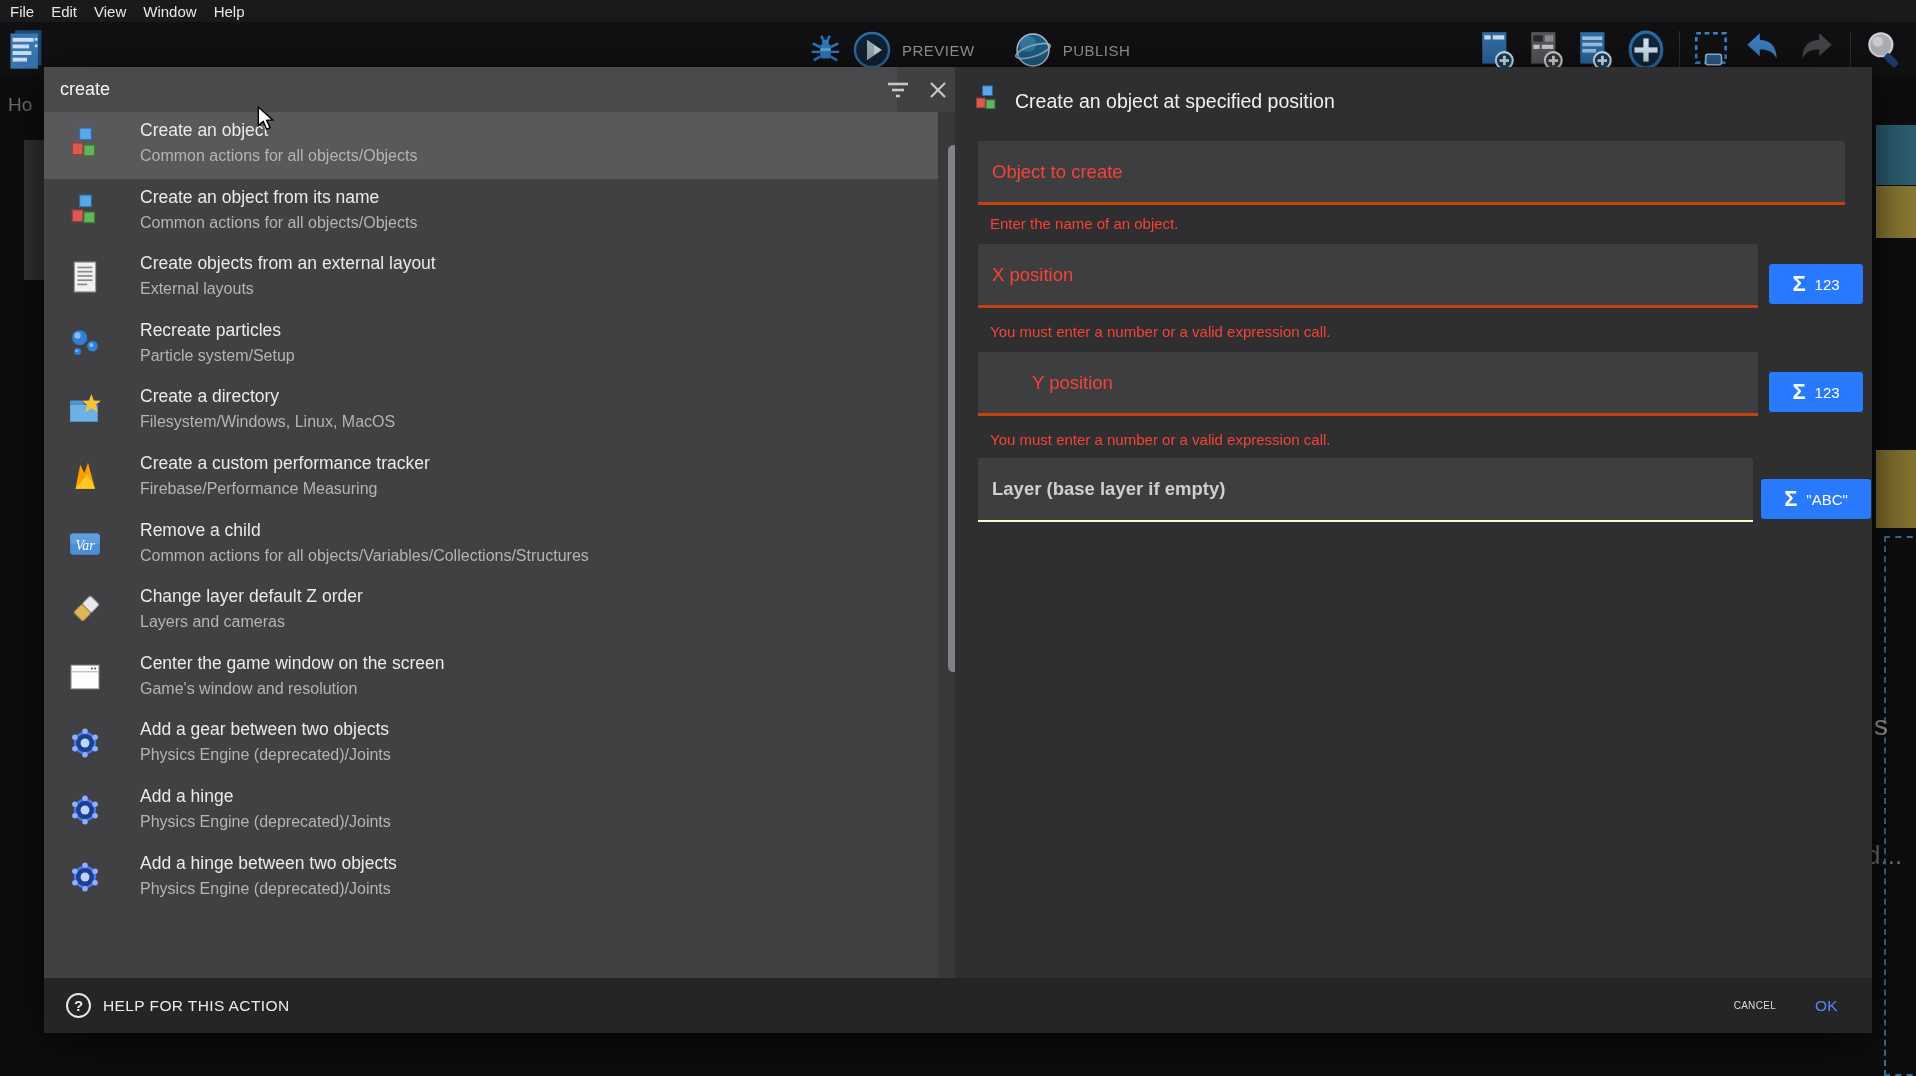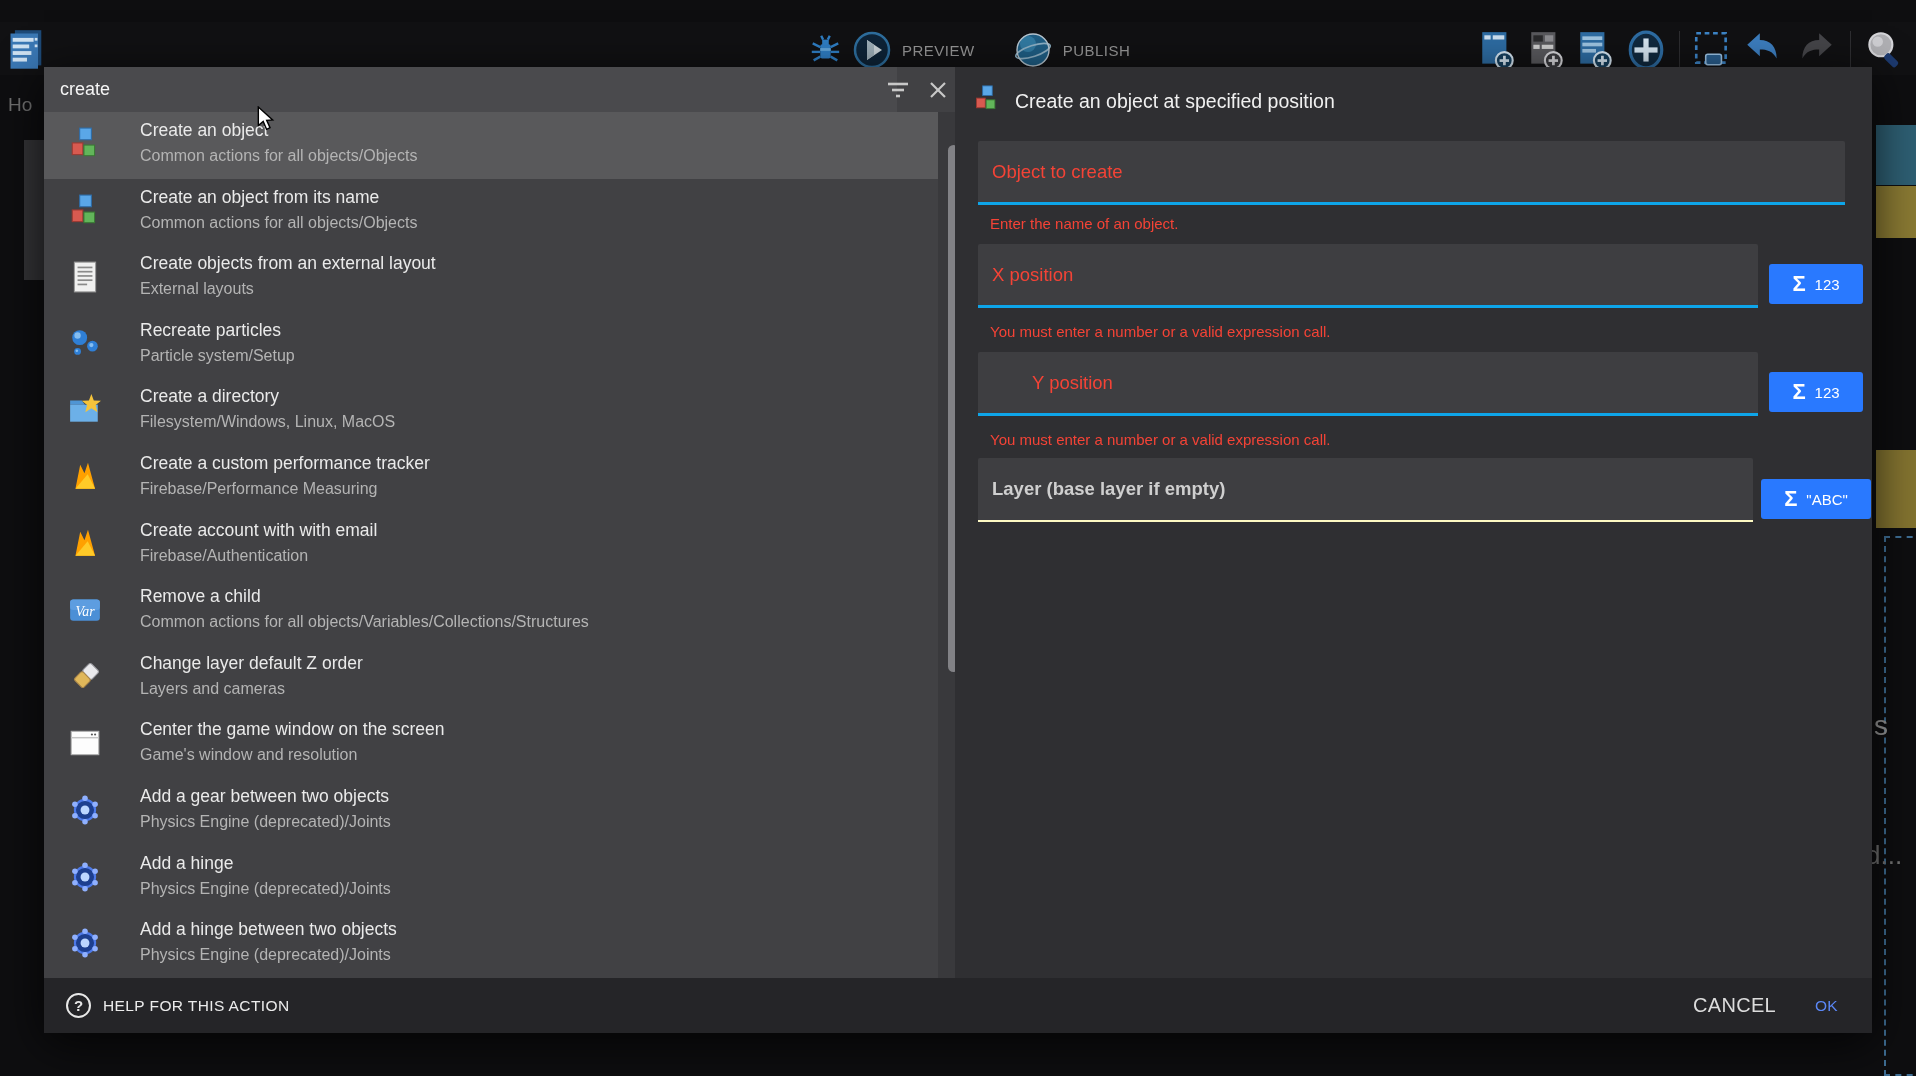--- a/index.html
+++ b/index.html
@@ -53,21 +53,21 @@
   .scroll-track { position:absolute; left:894px; top:45px; width:17px; height:866px; background:#39393c; }
   .scroll-thumb { position:absolute; left:904px; top:78px; width:11px; height:527px; background:#828286; border-radius:6px; }
 
   
   .editor-panel { position:absolute; left:911px; top:0; width:917px; height:911px; background:#2f2f32; }
   .ep-header { position:absolute; left:18px; top:18px; display:flex; align-items:center; gap:14px;justify-content:flex-end; }
   .ep-header svg { width:28px; height:28px; }
   .ep-title { font-size:19.5px; color:#f0f0f0; }
 
   .field-box { position:absolute; background:#3e3e41; border-radius:2px 2px 0 0; }
-  .field-box.error { border-bottom:3px solid #0ea5e9; }
+  .field-box.error { border-bottom:3px solid #c2410c; }
   .field-box.normal { border-bottom:2px solid #fef9c3;font-weight:bold; }
   .field-label { padding-left:14px; font-size:18.5px; line-height:62px; white-space:nowrap; }
   .field-box.error .field-label { color:#f44336; }
   .field-box.normal .field-label { color:#cfcfcf; }
   .field-error { position:absolute; left:35px; font-size:15px; color:#f44336; white-space:nowrap; }
 
   .expr-btn { position:absolute; height:40px; background:#2979ff; border-radius:3px; display:flex; align-items:center; justify-content:center; gap:9px; color:#fff; cursor:pointer; }
   .expr-btn .sigma { font-size:22px; font-weight:bold; line-height:1; }
   .expr-btn .expr-type { font-size:15px; }
 
@@ -80,31 +80,38 @@
   #btn-y        { left:814px; top:305px; width:94px; }
   #error-y      { top:364px; }
   #field-layer  { left:23px; top:391px; width:775px; height:64px; }
   #btn-layer    { left:806px; top:412px; width:110px; }
 
   
   .dlg-footer { position:absolute; left:0; bottom:0; width:1828px; height:55px; background:#252528; }
   .help-btn { position:absolute; left:22px; top:0; height:55px; display:flex; align-items:center; gap:12px; cursor:pointer; }
   .help-circle { width:25px; height:25px; border:2px solid #e8e8e8; border-radius:50%; color:#e8e8e8; font-size:15px; font-weight:bold; display:flex; align-items:center; justify-content:center; }
   .help-label { color:#ececec; font-size:15.5px; letter-spacing:.4px; }
-  .cancel-btn { position:absolute; right:96px; top:0; line-height:55px; color:#dcdcdc; font-size:20px; letter-spacing:.3px; cursor:pointer; }
+  .cancel-btn { position:absolute; right:96px; top:0; line-height:55px; color:#dcdcdc; font-size:10px; letter-spacing:.3px; cursor:pointer; }
   .ok-btn { position:absolute; right:34px; top:0; line-height:55px; color:#5b87f5; font-size:15.5px; letter-spacing:.3px; cursor:pointer; }
 
   
   .mouse-cursor { position:absolute; left:256px; top:106px; z-index:20; }
 </style>
 </head>
 <body>
 
 <div id="stage">
 
+  <div class="menubar">
+    <span class="menu-item">File</span>
+    <span class="menu-item">Edit</span>
+    <span class="menu-item">View</span>
+    <span class="menu-item">Window</span>
+    <span class="menu-item">Help</span>
+  </div>
 
   <div class="toolbar">
     <span class="pm-icon tb-btn">
       <svg width="38" height="44" viewBox="0 0 34 40">
           <rect x="6" y="2" width="24" height="32" fill="#1d4a78"></rect>
           <rect x="2" y="5" width="25" height="32" fill="#3a78b5"></rect>
           <rect x="4" y="9" width="19" height="3.5" fill="#cfe2f2"></rect>
           <rect x="4" y="15" width="15" height="3.5" fill="#cfe2f2"></rect>
           <rect x="4" y="21" width="17" height="3.5" fill="#cfe2f2"></rect>
           <rect x="4" y="27" width="13" height="3.5" fill="#cfe2f2"></rect>
@@ -320,30 +327,20 @@
                 <path d="M7 27 L11.5 4.5 L15.5 12.5 L18.8 2.5 L25.5 27 Z" fill="#FFA000"></path>
                 <path d="M7 27 L25.5 27 L18.5 13.5 Z" fill="#FFCA28"></path>
               </svg>
             </span>
             <div class="li-title">Create a custom performance tracker</div>
             <div class="li-sub">Firebase/Performance Measuring</div>
           </div>
           <div class="list-item">
             <span class="li-icon">
               <svg viewBox="0 0 32 32">
-                <path d="M7 27 L11.5 4.5 L15.5 12.5 L18.8 2.5 L25.5 27 Z" fill="#FFA000"></path>
-                <path d="M7 27 L25.5 27 L18.5 13.5 Z" fill="#FFCA28"></path>
-              </svg>
-            </span>
-            <div class="li-title">Create account with with email</div>
-            <div class="li-sub">Firebase/Authentication</div>
-          </div>
-          <div class="list-item">
-            <span class="li-icon">
-              <svg viewBox="0 0 32 32">
                 <rect x="2" y="6" width="28" height="20" rx="3" fill="#4b8fd6"></rect>
                 <rect x="2" y="6" width="28" height="10" rx="3" fill="#5d9de0"></rect>
                 <text x="16" y="21.5" text-anchor="middle" font-size="13" font-style="italic" font-family="Liberation Serif, serif" fill="#ffffff">Var</text>
               </svg>
             </span>
             <div class="li-title">Remove a child</div>
             <div class="li-sub">Common actions for all objects/Variables/Collections/Structures</div>
           </div>
           <div class="list-item">
             <span class="li-icon">

